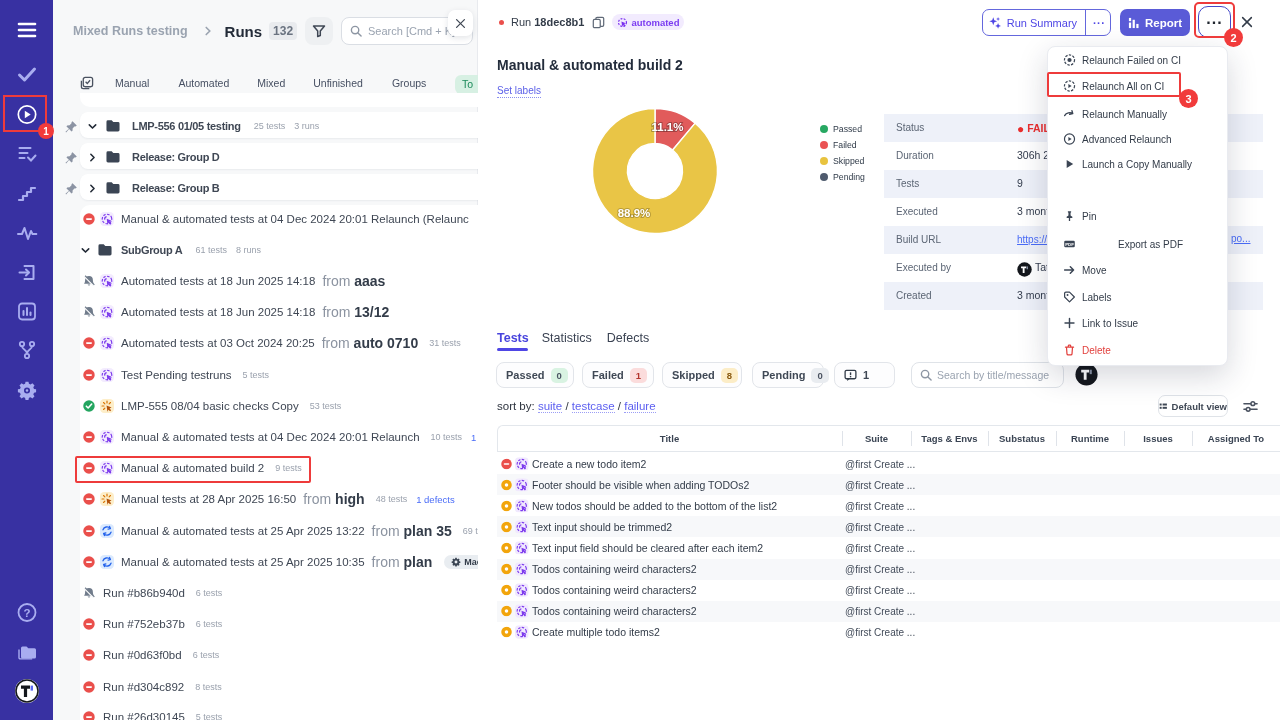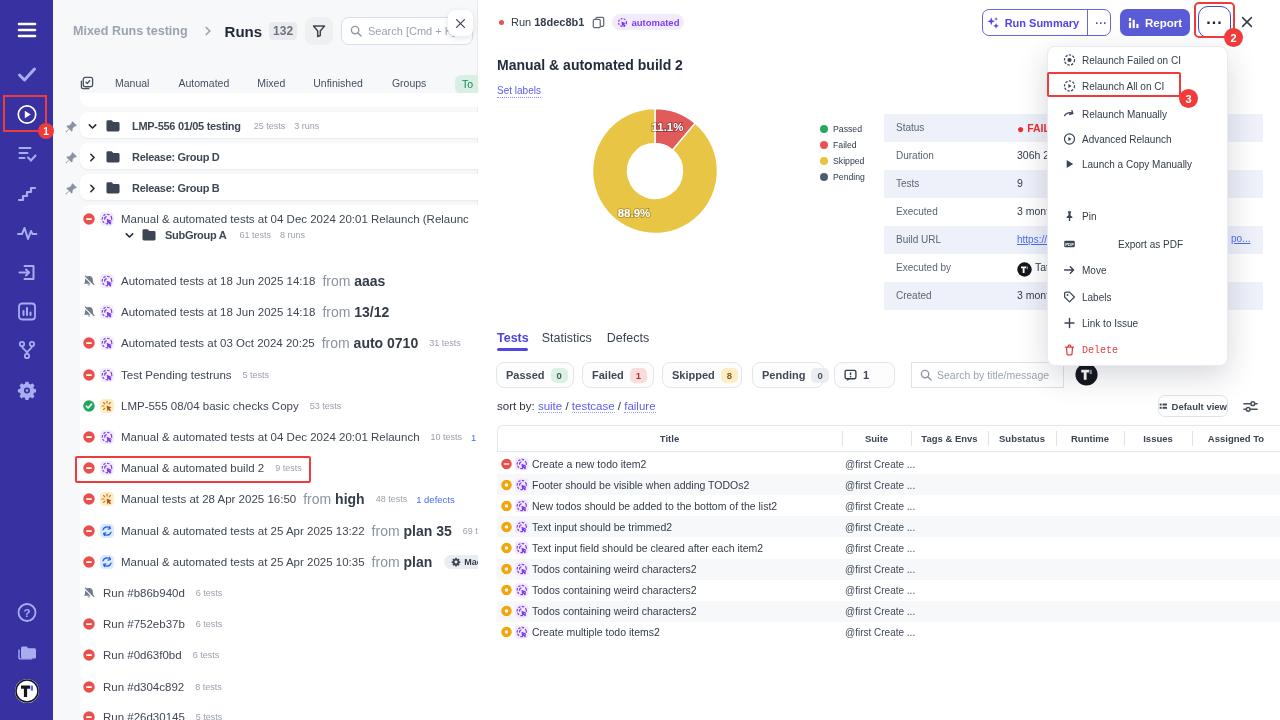--- a/index.html
+++ b/index.html
@@ -213,21 +213,21 @@
           <rect width="15" height="15" rx="4.5" fill="#f3ecfe"></rect>
           <g stroke="#7c3aed" fill="none" stroke-width="1.3">
             <circle cx="7.5" cy="7.5" r="5.1" stroke-dasharray="2.7 1.5" transform="rotate(-20 7.5 7.5)"></circle>
             <path d="M5.1 8.2 a2.7 2.7 0 0 1 2-3.2"></path>
           </g>
           <path d="M7.2 7.2 l5.2 2.1 -2.2 0.95 2.05 2.05 -1.25 1.25 -2.05-2.05 -0.95 2.2 z" fill="#7c3aed"></path>
         </svg>
         <span style="width:7px;"></span>
         <span class="rtitle">Manual &amp; automated tests at 04 Dec 2024 20:01 Relaunch (Relaunc</span>
       </div>
-<div class="rowline" style="left:0; top:220px; height:30px; width:425px;margin-left:44px;">
+<div class="rowline" style="left:0; top:235px; height:30px; width:425px;">
         <span style="width:27px;"></span>
         <svg width="11" height="11" viewBox="0 0 12 12" style="flex:none">
           <path d="M2.5 4.2 l3.5 3.5 3.5-3.5" stroke="#222a36" stroke-width="1.7" fill="none" stroke-linecap="round" stroke-linejoin="round"></path>
         </svg>
         <span style="width:6px;"></span>
         <svg width="16" height="14" viewBox="0 0 17 15" style="flex:none">
           <path d="M1.5 3 a1.6 1.6 0 0 1 1.6-1.6 h4 l1.7 1.8 h5.1 a1.6 1.6 0 0 1 1.6 1.6 v7 a1.6 1.6 0 0 1-1.6 1.6 h-10.8 a1.6 1.6 0 0 1-1.6-1.6 z" fill="#3b4554"></path>
         </svg>
         <span style="width:8px;"></span>
         <span class="rtitle" style="font-weight:bold;font-size:11px;letter-spacing:-0.3px;">SubGroup A</span>
@@ -542,21 +542,21 @@
         </svg>
 <span style="color:#7b3df1;font-size:9.5px;font-weight:bold;margin-left:3px;">automated</span>
 </span>
     </div>
 <div class="abs btn" style="left:504px; top:9px; width:129px; height:27px; border:1px solid #6467dd; background:#fff; color:#4f46e5; font-size:11px;">
 <svg width="14" height="14" viewBox="0 0 16 16" style="margin-right:5px;">
         <path d="M6 1.5 l1.2 3.3 3.3 1.2 -3.3 1.2 -1.2 3.3 -1.2-3.3 -3.3-1.2 3.3-1.2 z" fill="#4f46e5"></path>
         <path d="M11.5 8 l.9 2.4 2.4.9 -2.4.9 -.9 2.4 -.9-2.4 -2.4-.9 2.4-.9 z" fill="#4f46e5"></path>
         <path d="M11.5 1.2 l.6 1.7 1.7.6 -1.7.6 -.6 1.7 -.6-1.7 -1.7-.6 1.7-.6 z" fill="#4f46e5"></path>
       </svg>
-<span style="font-weight:bold;white-space:nowrap;">Run Summary</span>
+<span style="font-weight:normal;white-space:nowrap;">Run Summary</span>
 <span style="width:1px;height:25px;background:#6467dd;margin-left:8px;"></span>
 <span style="letter-spacing:1px;font-weight:bold;padding:0 0 6px 7px;">...</span>
     </div>
 <div class="abs btn" style="left:642px; top:9px; width:70px; height:27px; background:#5a5bd7; color:#fff; font-size:11.5px;">
 <svg width="12" height="12" viewBox="0 0 13 13" style="margin-right:5px;">
         <rect x="1" y="6" width="2.4" height="6" fill="#fff"></rect>
         <rect x="5" y="3" width="2.4" height="9" fill="#fff"></rect>
         <rect x="9" y="7.5" width="2.4" height="4.5" fill="#fff"></rect>
         <rect x="1" y="1" width="2.4" height="3.5" fill="#fff"></rect>
       </svg>
@@ -643,21 +643,21 @@
 <div class="pill" style="left:274px; width:72px;">Pending <span class="pbadge" style="background:#e9ecf0;color:#4a5260;">0</span></div>
 <div class="pill" style="left:356px; width:61px;">
       <svg width="13" height="13" viewBox="0 0 14 14">
         <rect x="1.2" y="1.5" width="11.6" height="9" rx="1.5" stroke="#333c49" stroke-width="1.4" fill="none"></rect>
         <path d="M3.5 10.4 v2.6 l2.8-2.6" fill="#333c49"></path>
         <rect x="6.3" y="3.6" width="1.5" height="3" fill="#333c49"></rect>
         <rect x="6.3" y="7.5" width="1.5" height="1.5" fill="#333c49"></rect>
       </svg>
       <span style="font-weight:bold;">1</span>
     </div>
-<div class="abs" style="left:433px; top:362px; width:153px; height:26px; background:#fff; border:1px solid #dfe3e8; border-radius:0; display:flex; align-items:center; padding:0 8px;">
+<div class="abs" style="left:433px; top:362px; width:153px; height:26px; background:#fff; border:1px solid #dfe3e8; border-radius:8px; display:flex; align-items:center; padding:0 8px;">
       <svg width="12" height="12" viewBox="0 0 13 13" style="flex:none">
         <circle cx="5.5" cy="5.5" r="4" stroke="#8d96a3" stroke-width="1.5" fill="none"></circle>
         <line x1="8.6" y1="8.6" x2="12" y2="12" stroke="#8d96a3" stroke-width="1.5" stroke-linecap="round"></line>
       </svg>
       <span style="color:#9aa3b0; font-size:10.5px; margin-left:5px; white-space:nowrap;">Search by title/message</span>
     </div>
 <div class="abs" style="left:597px; top:363px;"><svg width="23" height="23" viewBox="0 0 26 26" style="flex:none">
         <circle cx="13" cy="13" r="12.5" fill="#14171c"></circle>
         <path d="M7 7.6 h9 v3.2 h-2.9 V19 h-3.2 V10.8 H7 z" fill="#fff"></path>
         <rect x="16.6" y="7.6" width="2.4" height="5" fill="#8a93a5"></rect>
@@ -912,18 +912,18 @@
     <div class="mi" style="top:263.3px;">
       <svg width="13" height="13" viewBox="0 0 16 16">
         <path d="M8 2.5 v11 M2.5 8 h11" stroke="#3b4554" stroke-width="1.8" stroke-linecap="round"></path>
       </svg>
       <span style="color:#323b48;">Link to Issue</span>
     </div>
     <div class="mi" style="top:289.6px;">
       <svg width="13" height="13" viewBox="0 0 16 16">
         <path d="M3 4.5 h10 M6.5 4.5 V3 a1 1 0 0 1 1-1 h1 a1 1 0 0 1 1 1 v1.5 M4.3 4.5 l.6 8.3 a1.3 1.3 0 0 0 1.3 1.2 h3.6 a1.3 1.3 0 0 0 1.3-1.2 l.6-8.3" stroke="#e2403d" stroke-width="1.5" fill="none" stroke-linecap="round"></path>
       </svg>
-      <span style="color:#e2403d;font-family:Liberation Mono, monospace;">Delete</span>
+      <span style="color:#e2403d;">Delete</span>
     </div>
   </div>
 <div class="redbox" style="left:1194px; top:2px; width:41px; height:36px; border-radius:5px;"></div>
 <div class="redbadge" style="left:1224px; top:28px;">2</div>
 <div class="redbox" style="left:1047px; top:72px; width:134px; height:25px; border-radius:2px; z-index:55;"></div>
 <div class="redbadge" style="left:1179px; top:89px; z-index:56;">3</div>
 </body></html>

